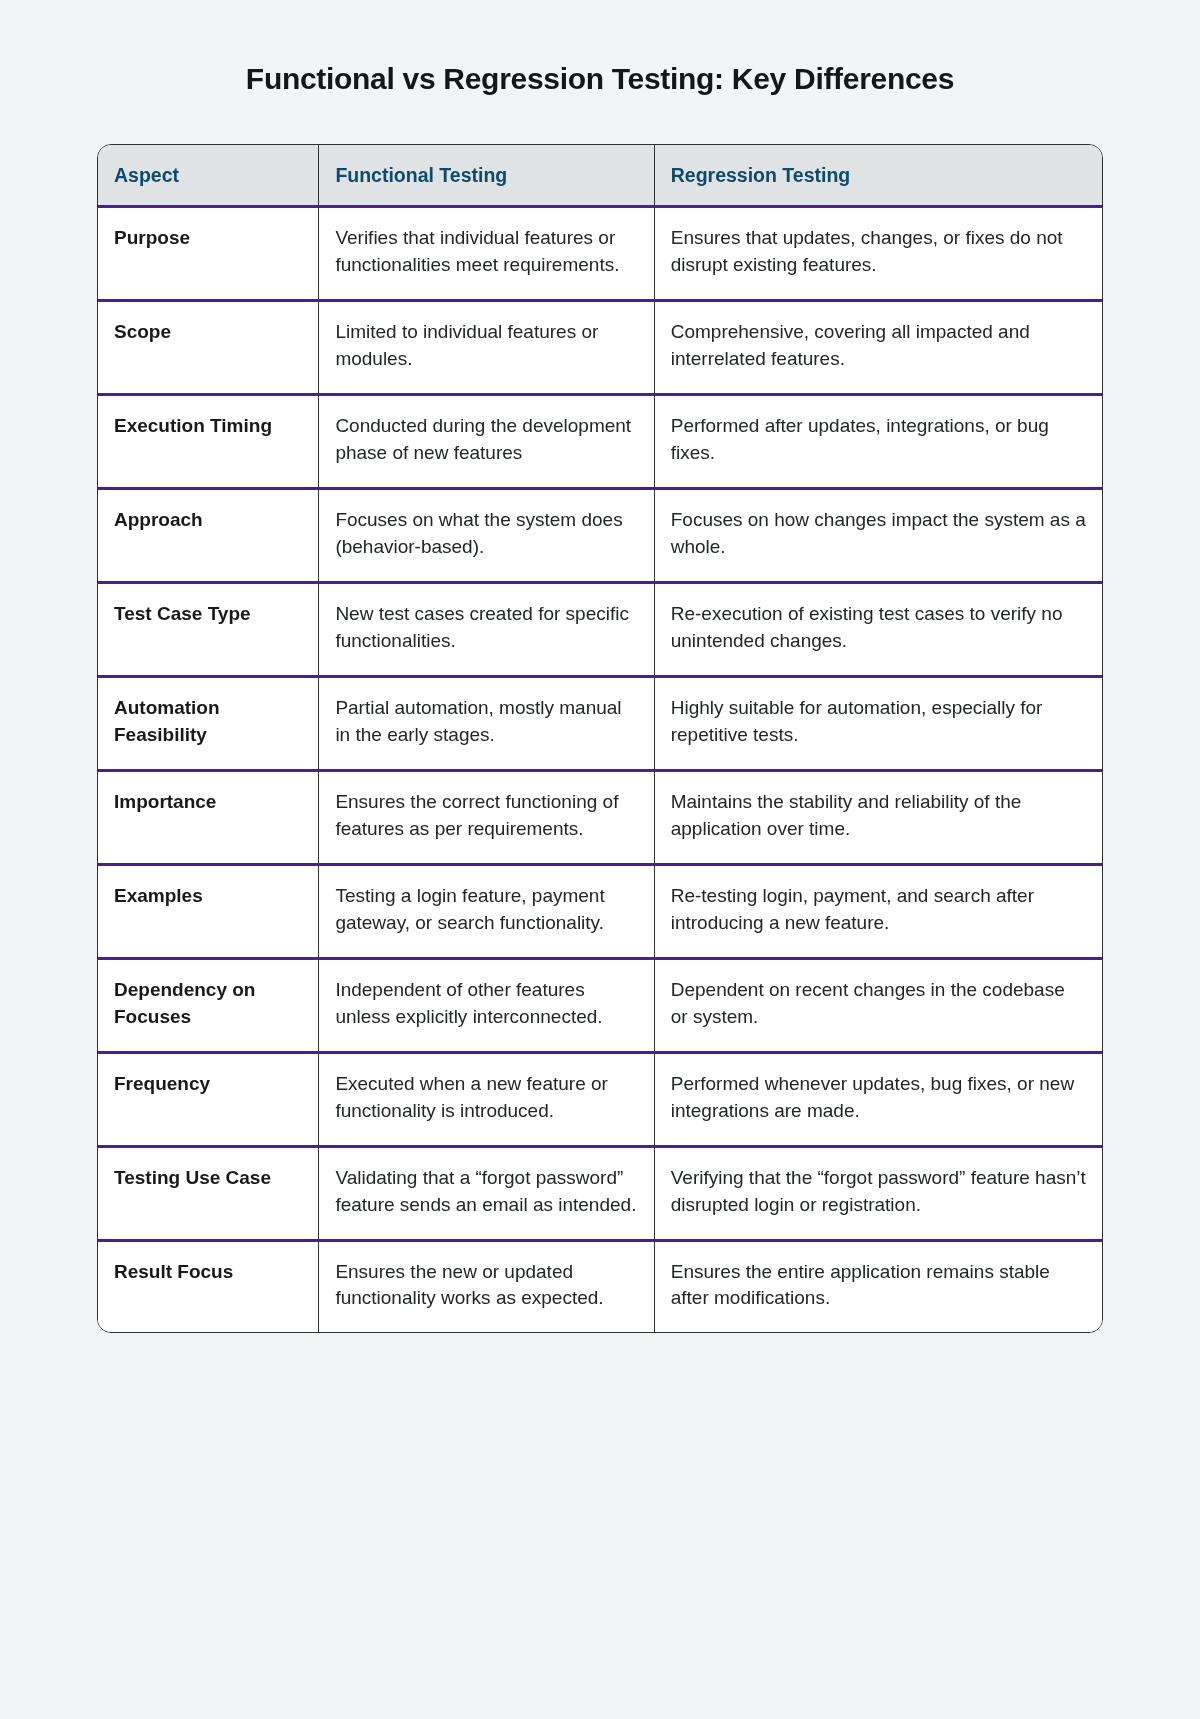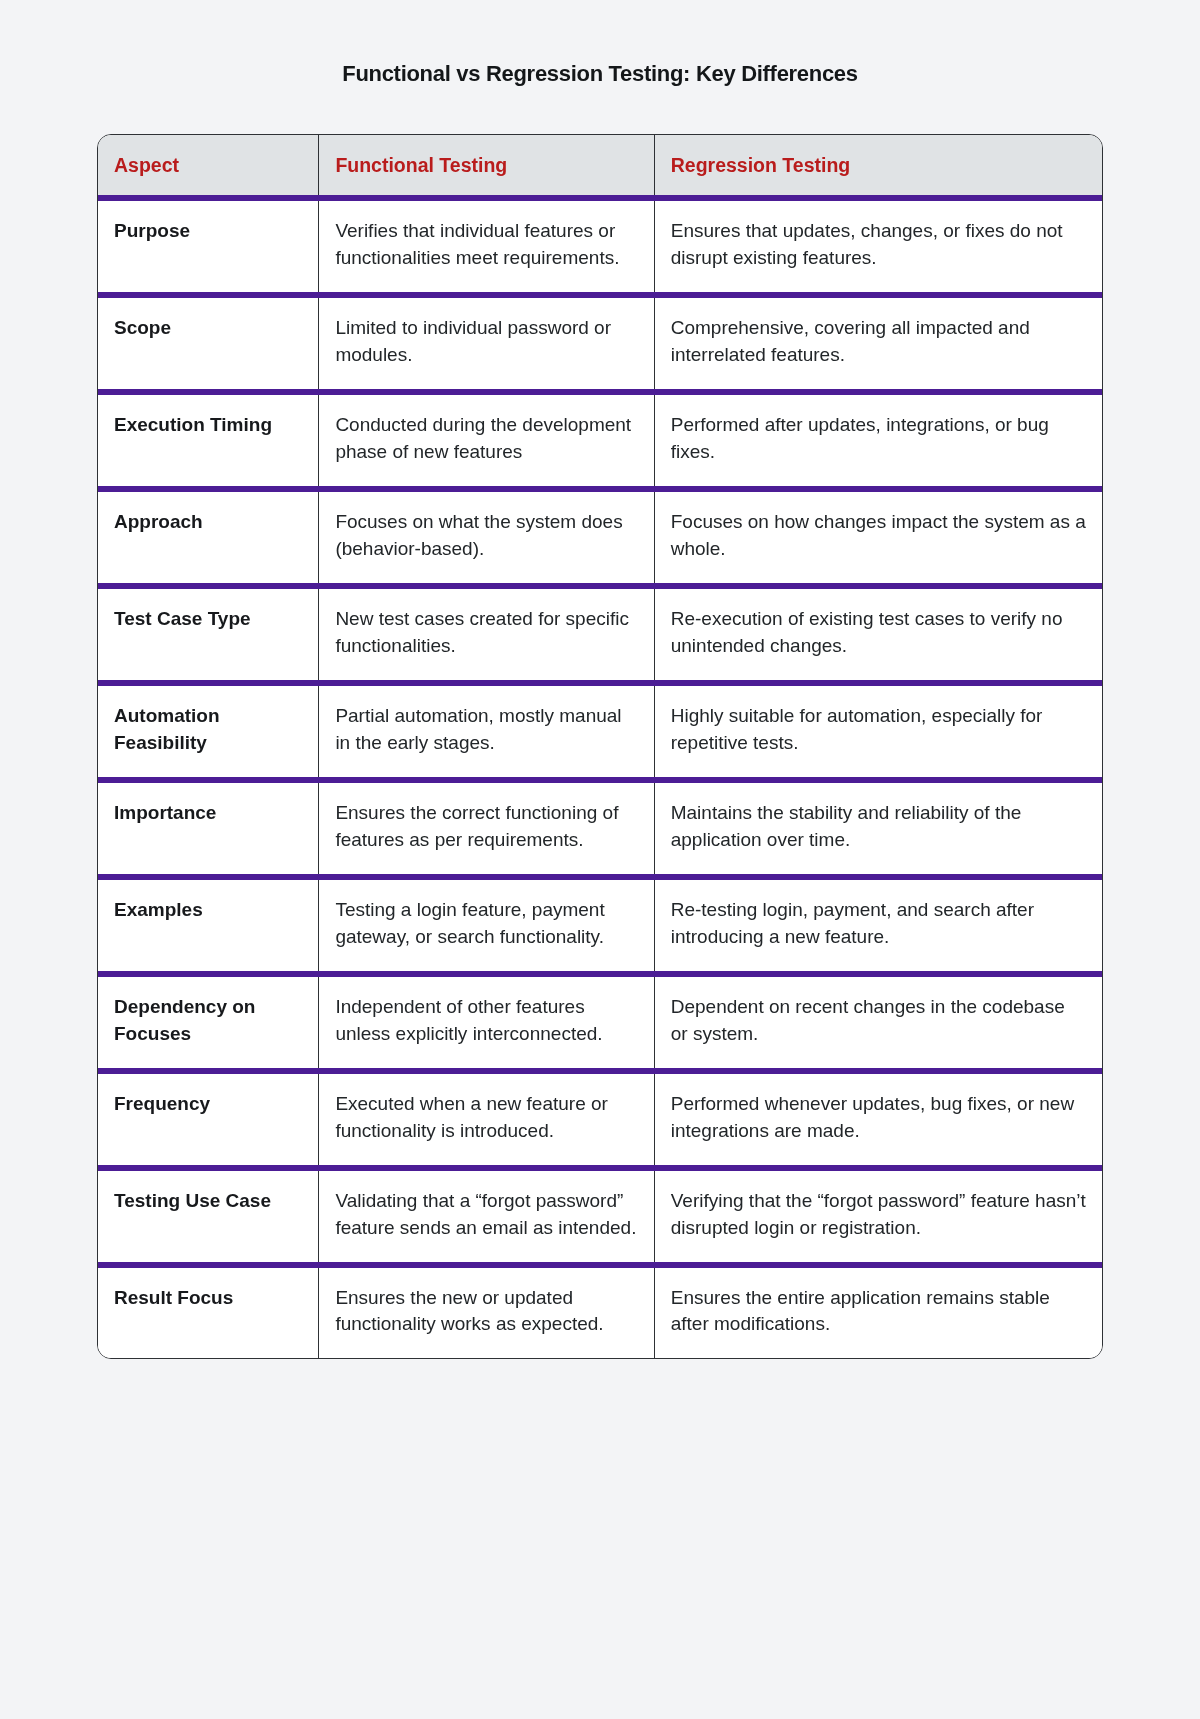--- a/index.html
+++ b/index.html
@@ -10,21 +10,21 @@
   body {
     width: 1200px;
     min-height: 1719px;
     background: #f3f4f6;
     font-family: "Liberation Sans", "DejaVu Sans", sans-serif;
     color: #1d2125;
   }
   .page-title {
     margin: 60px 0 0 0;
     text-align: center;
-    font-size: 22px;
+    font-size: 30px;
     line-height: 1.25;
     font-weight: 700;
     color: #141719;
     letter-spacing: -0.3px;
   }
   .table-wrap {
     width: 1006px;
     margin: 46px auto 0 auto;
     border: 1.5px solid #2e3135;
     border-radius: 14px;
@@ -40,28 +40,28 @@
   col.col-aspect     { width: 22.0%; }
   col.col-functional { width: 33.4%; }
   col.col-regression { width: 44.6%; }
 
   thead th {
     background: #e0e3e5;
     text-align: left;
     vertical-align: middle;
     font-weight: 700;
     font-size: 19.5px;
-    color: #b91c1c;
+    color: #0c4a6e;
     padding: 17px 16px 16px 16px;
   }
   tbody th, tbody td {
     text-align: left;
     vertical-align: top;
     padding: 17px 16px 20px 16px;
-    border-top: 6px solid #4c1d95;
+    border-top: 3px solid #4c1d95;
     background: #ffffff;
   }
   tbody th {
     font-weight: 700;
     color: #17191c;
   }
   tbody td {
     font-weight: 400;
     color: #222629;
     margin-top: 8px;
@@ -90,21 +90,21 @@
       </tr>
     </thead>
     <tbody>
         <tr>
           <th scope="row">Purpose</th>
           <td>Verifies that individual features or functionalities meet requirements.</td>
           <td>Ensures that updates, changes, or fixes do not disrupt existing features.</td>
         </tr>
         <tr>
           <th scope="row">Scope</th>
-          <td>Limited to individual password or modules.</td>
+          <td>Limited to individual features or modules.</td>
           <td>Comprehensive, covering all impacted and interrelated features.</td>
         </tr>
         <tr>
           <th scope="row">Execution Timing</th>
           <td>Conducted during the development phase of new features</td>
           <td>Performed after updates, integrations, or bug fixes.</td>
         </tr>
         <tr>
           <th scope="row">Approach</th>
           <td>Focuses on what the system does (behavior-based).</td>

